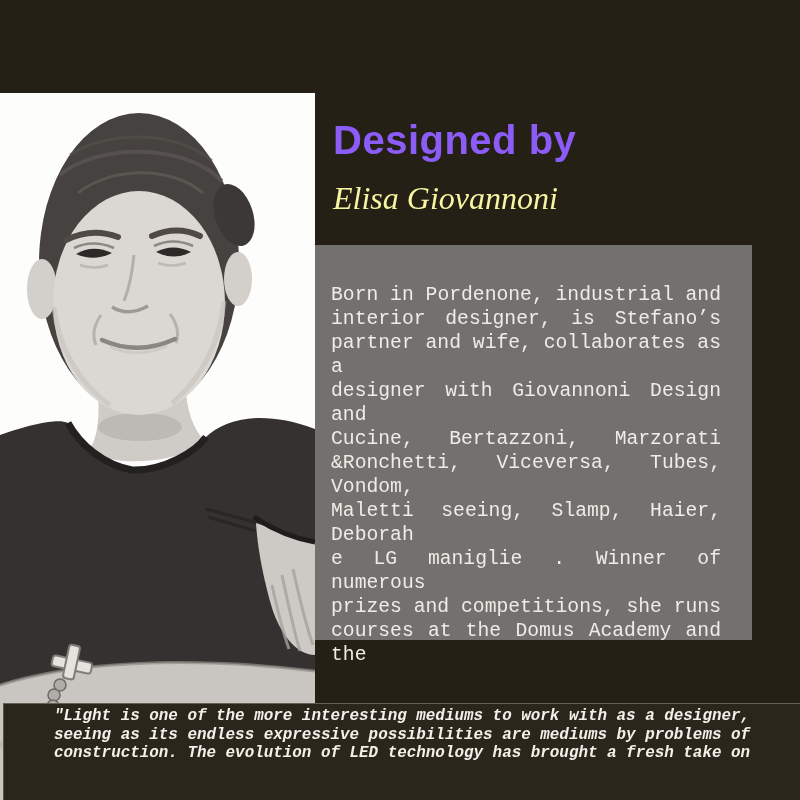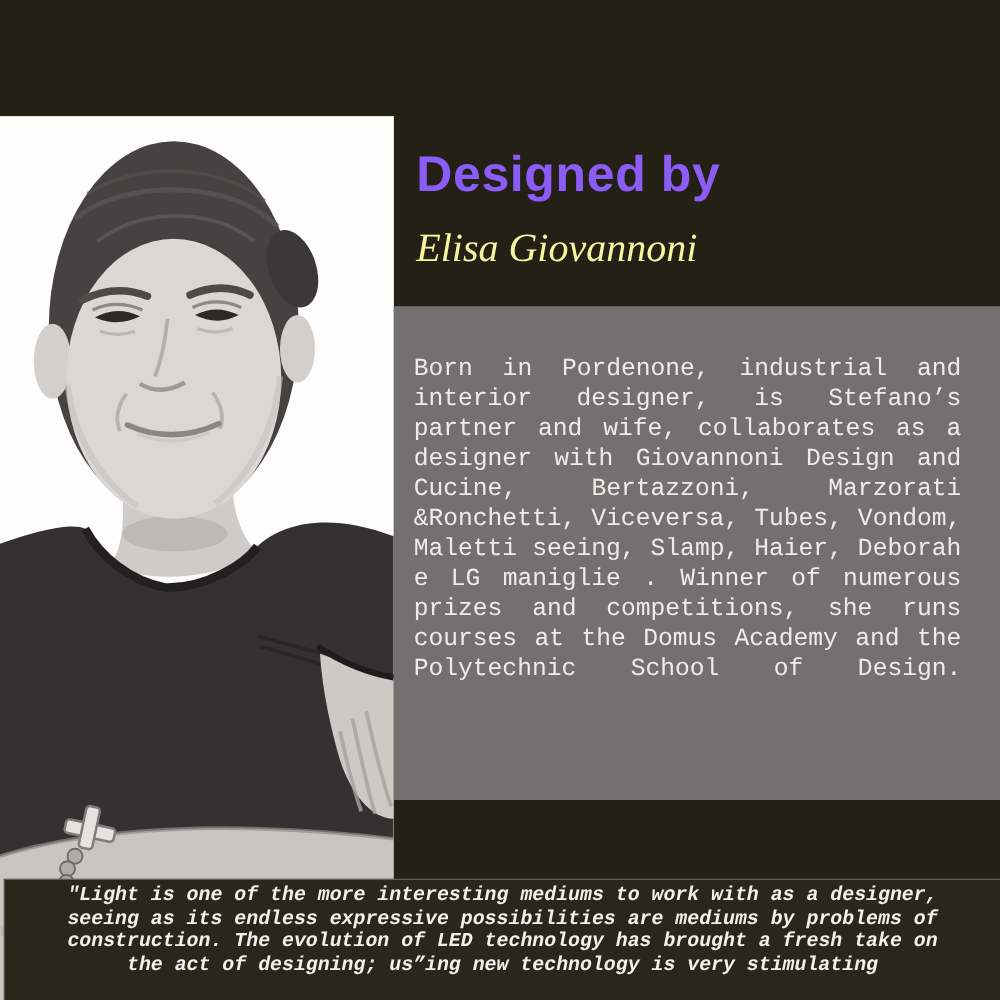--- a/index.html
+++ b/index.html
@@ -23,21 +23,21 @@
   }
   .designer-name{
     position:absolute;left:333px;top:172px;
     font-family:"Liberation Serif",serif;
     font-style:italic;font-weight:400;
     font-size:32px;line-height:52px;
     color:#f6f5a0;
   }
   
   .bio-panel{
-    position:absolute;left:315px;top:245px;width:485px;height:395px;
+    position:absolute;left:315px;top:245px;width:437px;height:395px;
     background:#737170;box-sizing:border-box;
     padding:38px 31px 0 16px;
   }
   .bio-line{
     font-family:"Liberation Mono",monospace;
     font-size:19.7px;line-height:24px;
     color:#f0ece5;
     text-align:justify;text-align-last:justify;
     -moz-text-align-last:justify;
     white-space:normal;
@@ -131,21 +131,19 @@
   <div class="bio-line">Born in Pordenone, industrial and</div>
   <div class="bio-line">interior designer, is Stefano’s</div>
   <div class="bio-line">partner and wife, collaborates as a</div>
   <div class="bio-line">designer with Giovannoni Design and</div>
   <div class="bio-line">Cucine, Bertazzoni, Marzorati</div>
   <div class="bio-line">&amp;Ronchetti, Viceversa, Tubes, Vondom,</div>
   <div class="bio-line">Maletti seeing, Slamp, Haier, Deborah</div>
   <div class="bio-line">e LG maniglie . Winner of numerous</div>
   <div class="bio-line">prizes and competitions, she runs</div>
   <div class="bio-line">courses at the Domus Academy and the</div>
-  <div class="bio-line">Polytechnic School of Design.</div>
 </div>
 
 <div class="quote-panel">
   <div class="quote-line">"Light is one of the more interesting mediums to work with as a designer,</div>
   <div class="quote-line">seeing as its endless expressive possibilities are mediums by problems of</div>
   <div class="quote-line">construction. The evolution of LED technology has brought a fresh take on</div>
-  <div class="quote-line">the act of designing; us”ing new technology is very stimulating</div>
 </div>
 
 </body></html>

